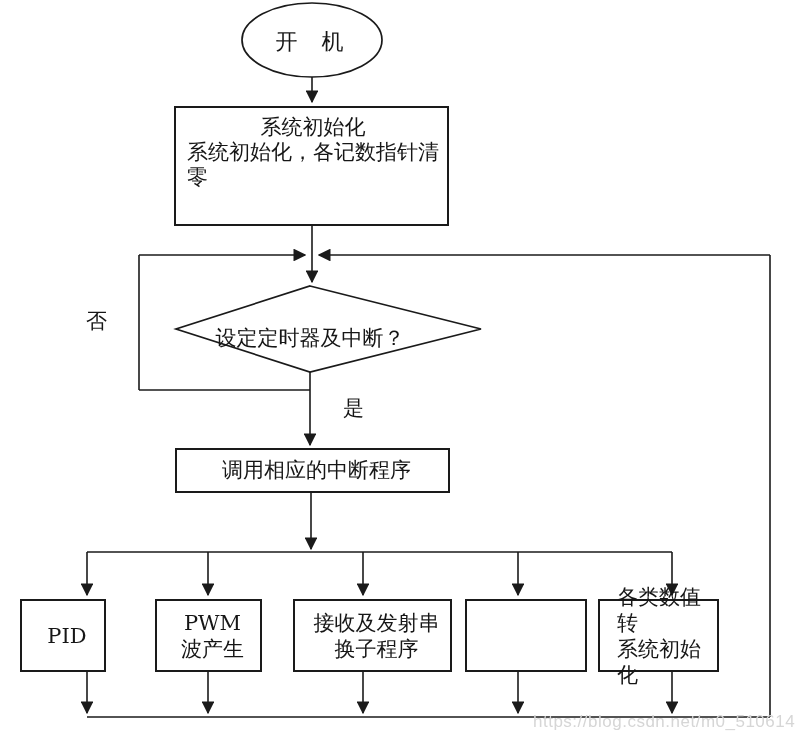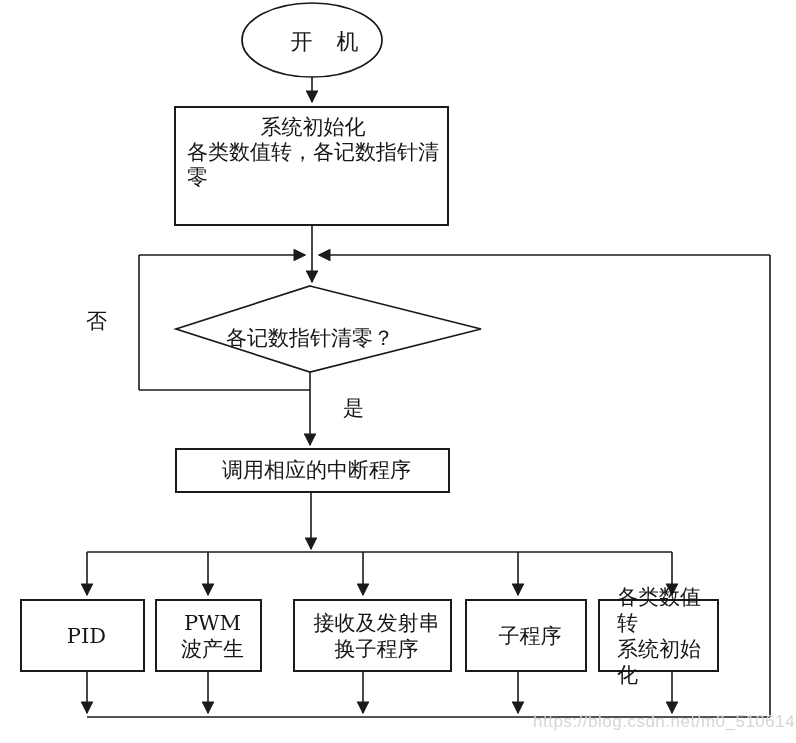--- a/index.html
+++ b/index.html
@@ -23,39 +23,39 @@
     position:absolute;
     border:2px solid var(--line-color);
     box-sizing:border-box;
     background:transparent;
     font-size:21px;
     line-height:25px;
     padding-left:8px;
   }
   .lbl{position:absolute;font-size:21px;white-space:nowrap;}
   #oval-label{
-    position:absolute;left:255px;top:27px;width:140px;
+    position:absolute;left:240px;top:27px;width:140px;
     text-align:center;font-size:22px;letter-spacing:1px;
   }
   #init-box{left:174px;top:106px;width:275px;height:120px;padding:7px 8px 12px 11px;}
   #init-box .c{text-align:center;}
   #decision-label{
     position:absolute;left:200px;top:324px;width:220px;
     text-align:center;font-size:21px;
   }
   #call-box{
     left:175px;top:448px;width:275px;height:45px;
     display:flex;align-items:center;justify-content:center;
   }
   .sub{
     top:599px;height:73px;
     display:flex;flex-direction:column;justify-content:center;
     text-align:center;line-height:26px;
   }
-  #sub-0{left:20px;width:125px;}
+  #sub-0{left:20px;width:86px;}
   #sub-1{left:155px;width:107px;}
   #sub-2{left:293px;width:159px;align-items:center;}
   #sub-3{left:465px;width:122px;}
   #sub-4{left:598px;width:121px;text-align:left;padding-left:17px;}
   #no-label{left:86px;top:307px;}
   #yes-label{left:343px;top:394px;}
   #watermark{
     position:absolute;left:533px;top:712px;
     font-family:"Liberation Sans","DejaVu Sans",sans-serif;
     font-size:17px;letter-spacing:0.5px;
@@ -105,45 +105,44 @@
 
     <line x1="87" y1="717" x2="770" y2="717"></line>
     <line x1="770" y1="717" x2="770" y2="255"></line>
     <line x1="770" y1="255" x2="319" y2="255" marker-end="url(#arrow)"></line>
   </svg>
 
   <div id="oval-label">开　机</div>
 
   <div id="init-box" class="node">
     <div class="c">系统初始化</div>
-    <div>各类数值转，各记数指针清零</div>
+    <div>系统初始化，各记数指针清零</div>
   </div>
 
-  <div id="decision-label">各记数指针清零？</div>
+  <div id="decision-label">设定定时器及中断？</div>
 
   <div id="no-label" class="lbl">否</div>
   <div id="yes-label" class="lbl">是</div>
 
   <div id="call-box" class="node">
     <div>调用相应的中断程序</div>
   </div>
 
   <div id="sub-0" class="node sub">
     <div>PID</div>
   </div>
   <div id="sub-1" class="node sub">
     <div>PWM</div>
     <div>波产生</div>
   </div>
   <div id="sub-2" class="node sub">
     <div>接收及发射串</div>
     <div>换子程序</div>
   </div>
   <div id="sub-3" class="node sub">
-    <div>子程序</div>
   </div>
   <div id="sub-4" class="node sub">
     <div>各类数值转</div>
     <div>系统初始化</div>
   </div>
 
   <div id="watermark">https://blog.csdn.net/m0_51061483</div>
 
 </div>
 

